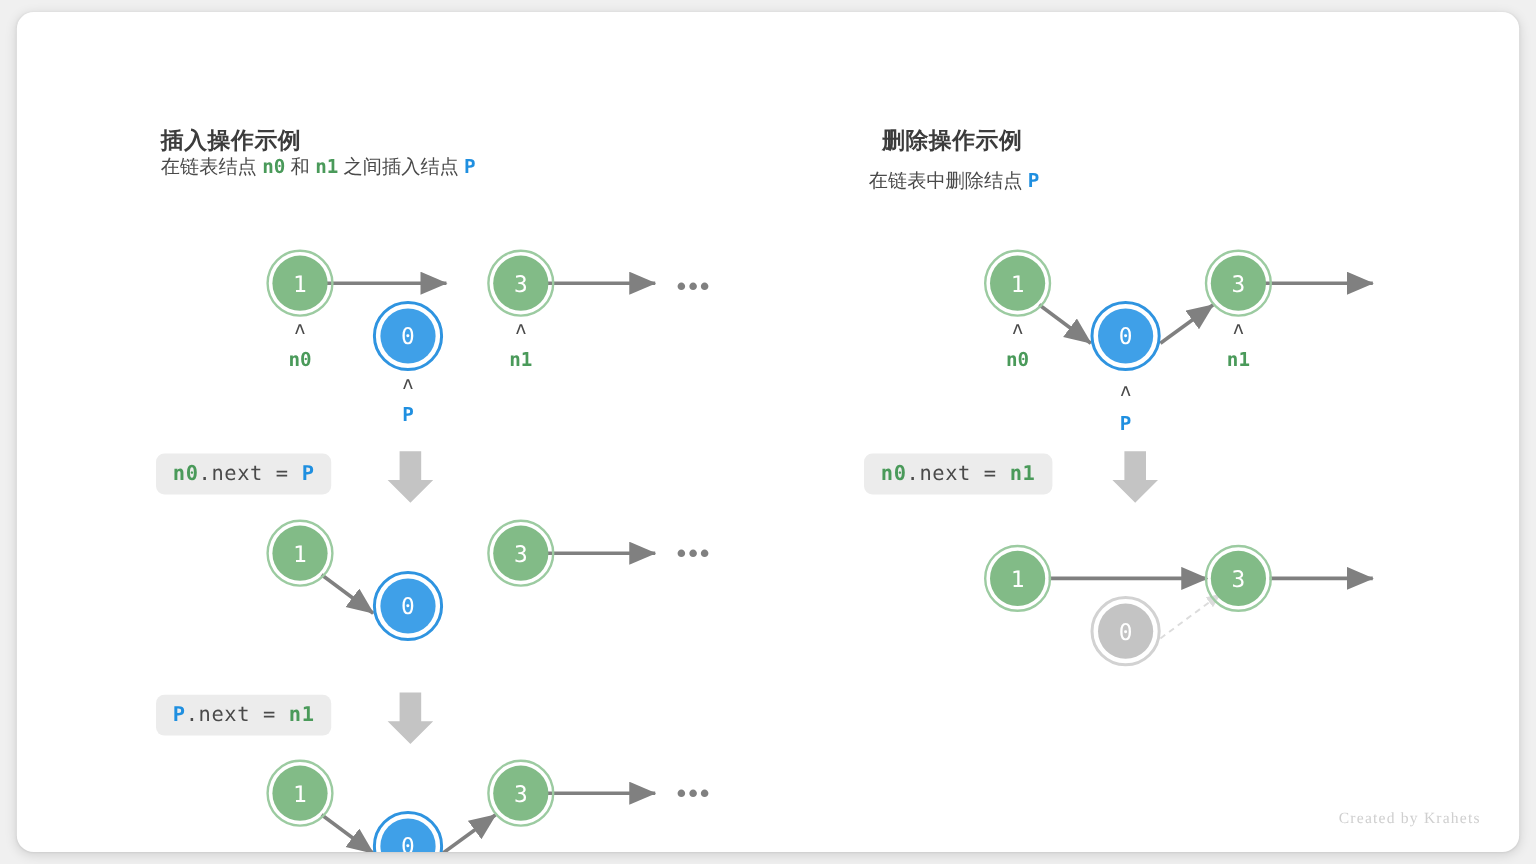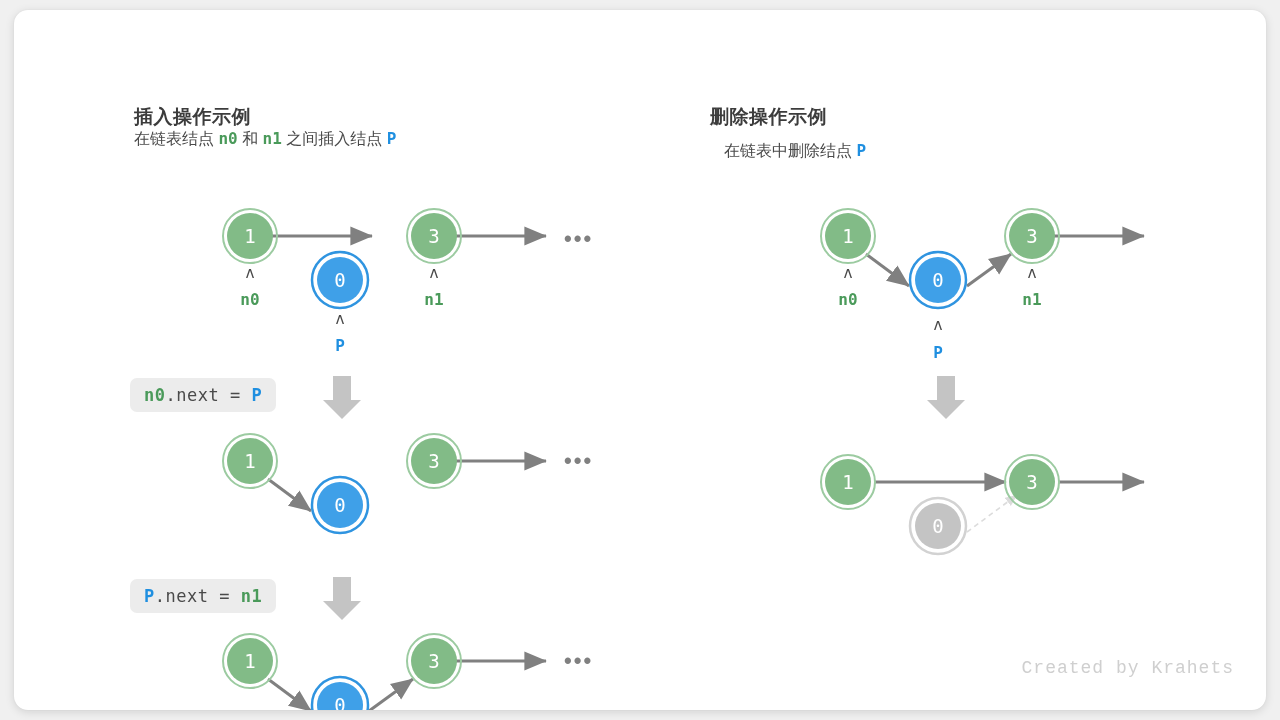--- a/index.html
+++ b/index.html
@@ -70,23 +70,23 @@
     color: #4a4a4a;
     white-space: nowrap;
     letter-spacing: 0.5px;
   }
 
   .down-arrow { position: absolute; }
 
   .credit {
     position: absolute;
     right: 32px;
-    bottom: 32px;
-    font-family: Liberation Mono, monospace;
-    font-size: 18px;
+    bottom: 20px;
+    font-family: Liberation Serif, serif;
+    font-size: 13px;
     color: #cfcfcf;
     letter-spacing: 1px;
     white-space: nowrap;
   }
 
   .node-label {
     position: absolute;
     font-family: "DejaVu Sans Mono", "Liberation Mono", monospace;
     font-size: 16px;
     font-weight: bold;
@@ -186,21 +186,21 @@
         <text x="146" y="91" text-anchor="middle" font-family="DejaVu Sans Mono, monospace" font-size="19" fill="#ffffff">0</text>
         <circle cx="240" cy="40" r="27" fill="none" stroke="#9ccba1" stroke-width="2"></circle>
         <circle cx="240" cy="40" r="23" fill="#82bb87"></circle>
         <text x="240" y="47" text-anchor="middle" font-family="DejaVu Sans Mono, monospace" font-size="19" fill="#ffffff">3</text>
       </svg>
       <div class="dots" style="left:550px; top:592px;">•••</div>
     </div>
 
     <div class="panel" id="panel-delete">
 
-      <div class="panel-title" style="left:96px; top:46px;">删除操作示例</div>
+      <div class="panel-title" style="left:121px; top:46px;">删除操作示例</div>
       <div class="panel-subtitle" id="sub-delete" style="left:110px; top:83px;text-align:center;"><span>在链表中删除结点 </span><span class="mono blue-txt">P</span></div>
 
       <svg class="row-svg" style="left:170px; top:138px;" width="440" height="130">
         <line x1="82" y1="58" x2="125" y2="90" stroke="#808080" stroke-width="3" marker-end="url(#ah-gray)"></line>
         <line x1="183" y1="90" x2="227" y2="58" stroke="#808080" stroke-width="3" marker-end="url(#ah-gray)"></line>
         <line x1="258" y1="40" x2="360" y2="40" stroke="#808080" stroke-width="3" marker-end="url(#ah-gray)"></line>
         <circle cx="64" cy="40" r="27" fill="none" stroke="#9ccba1" stroke-width="2"></circle>
         <circle cx="64" cy="40" r="23" fill="#82bb87"></circle>
         <text x="64" y="47" text-anchor="middle" font-family="DejaVu Sans Mono, monospace" font-size="19" fill="#ffffff">1</text>
         <circle cx="154" cy="84" r="28" fill="none" stroke="#2f94e0" stroke-width="2.5"></circle>
@@ -211,20 +211,21 @@
         <text x="248" y="47" text-anchor="middle" font-family="DejaVu Sans Mono, monospace" font-size="19" fill="#ffffff">3</text>
       </svg>
 
       <div class="caret" style="left:204px; top:206px; width:60px;">ʌ</div>
       <div class="node-label green-txt" style="left:204px; top:232px; width:60px;">n0</div>
       <div class="caret" style="left:294px; top:258px; width:60px;">ʌ</div>
       <div class="node-label blue-txt" style="left:294px; top:285px; width:60px;">P</div>
       <div class="caret" style="left:388px; top:206px; width:60px;">ʌ</div>
       <div class="node-label green-txt" style="left:388px; top:232px; width:60px;">n1</div>
 
+      <div class="code-pill" id="pill-delete-1" style="left:106px; top:320px;"><span class="mono green-txt">n0</span><span>.next = </span><span class="mono green-txt">n1</span></div>
       <svg class="down-arrow" style="left:310px; top:316px;" width="44" height="48">
         <path d="M13,2 L31,2 L31,26 L41,26 L22,45 L3,26 L13,26 z" fill="#c4c4c4"></path>
       </svg>
 
       <svg class="row-svg" style="left:170px; top:384px;" width="440" height="130">
         <defs>
           <marker id="ah-faded" markerWidth="9" markerHeight="9" refX="7.2" refY="3.2" orient="auto">
             <path d="M0,0 L7.5,3.2 L0,6.4 z" fill="#dcdcdc"></path>
           </marker>
         </defs>

